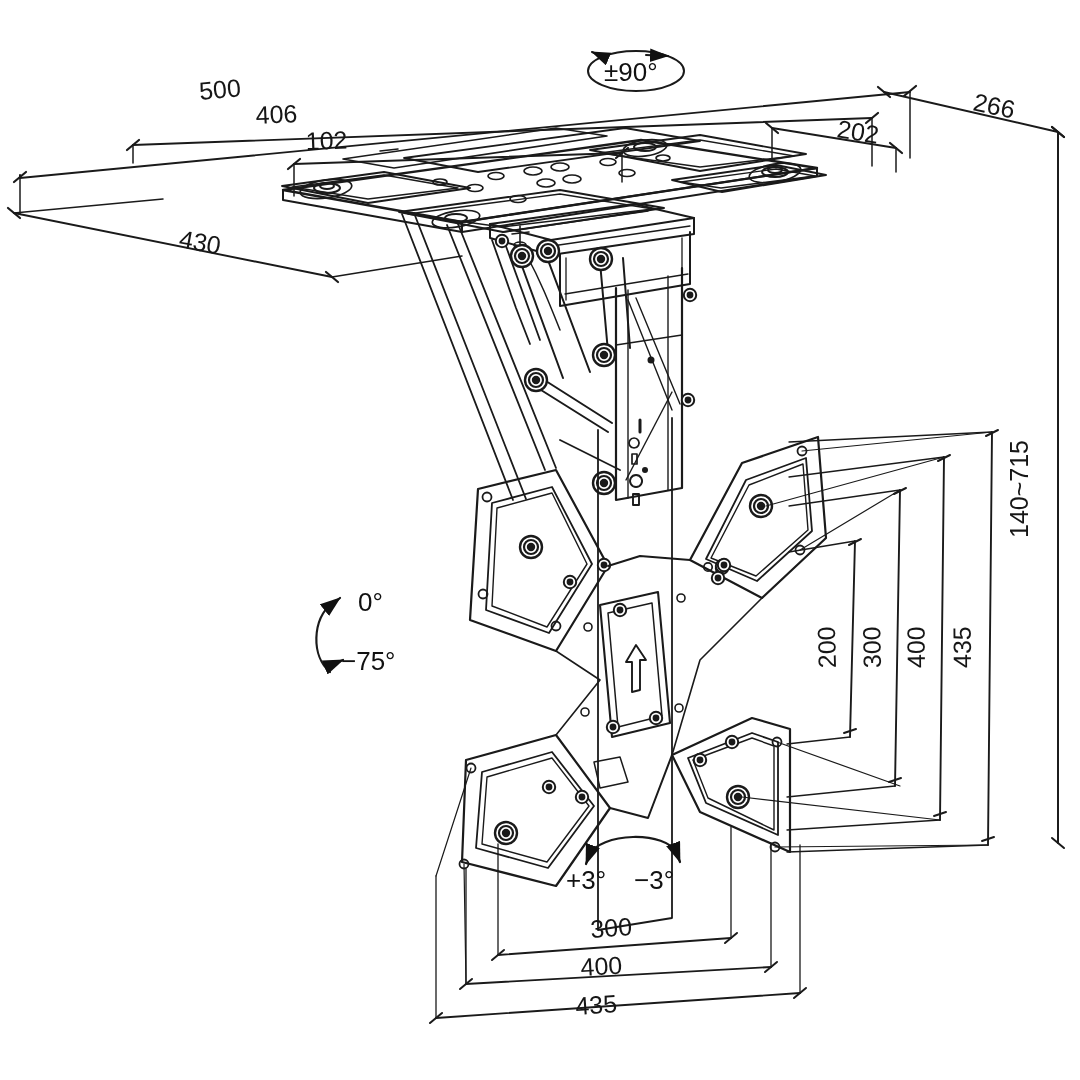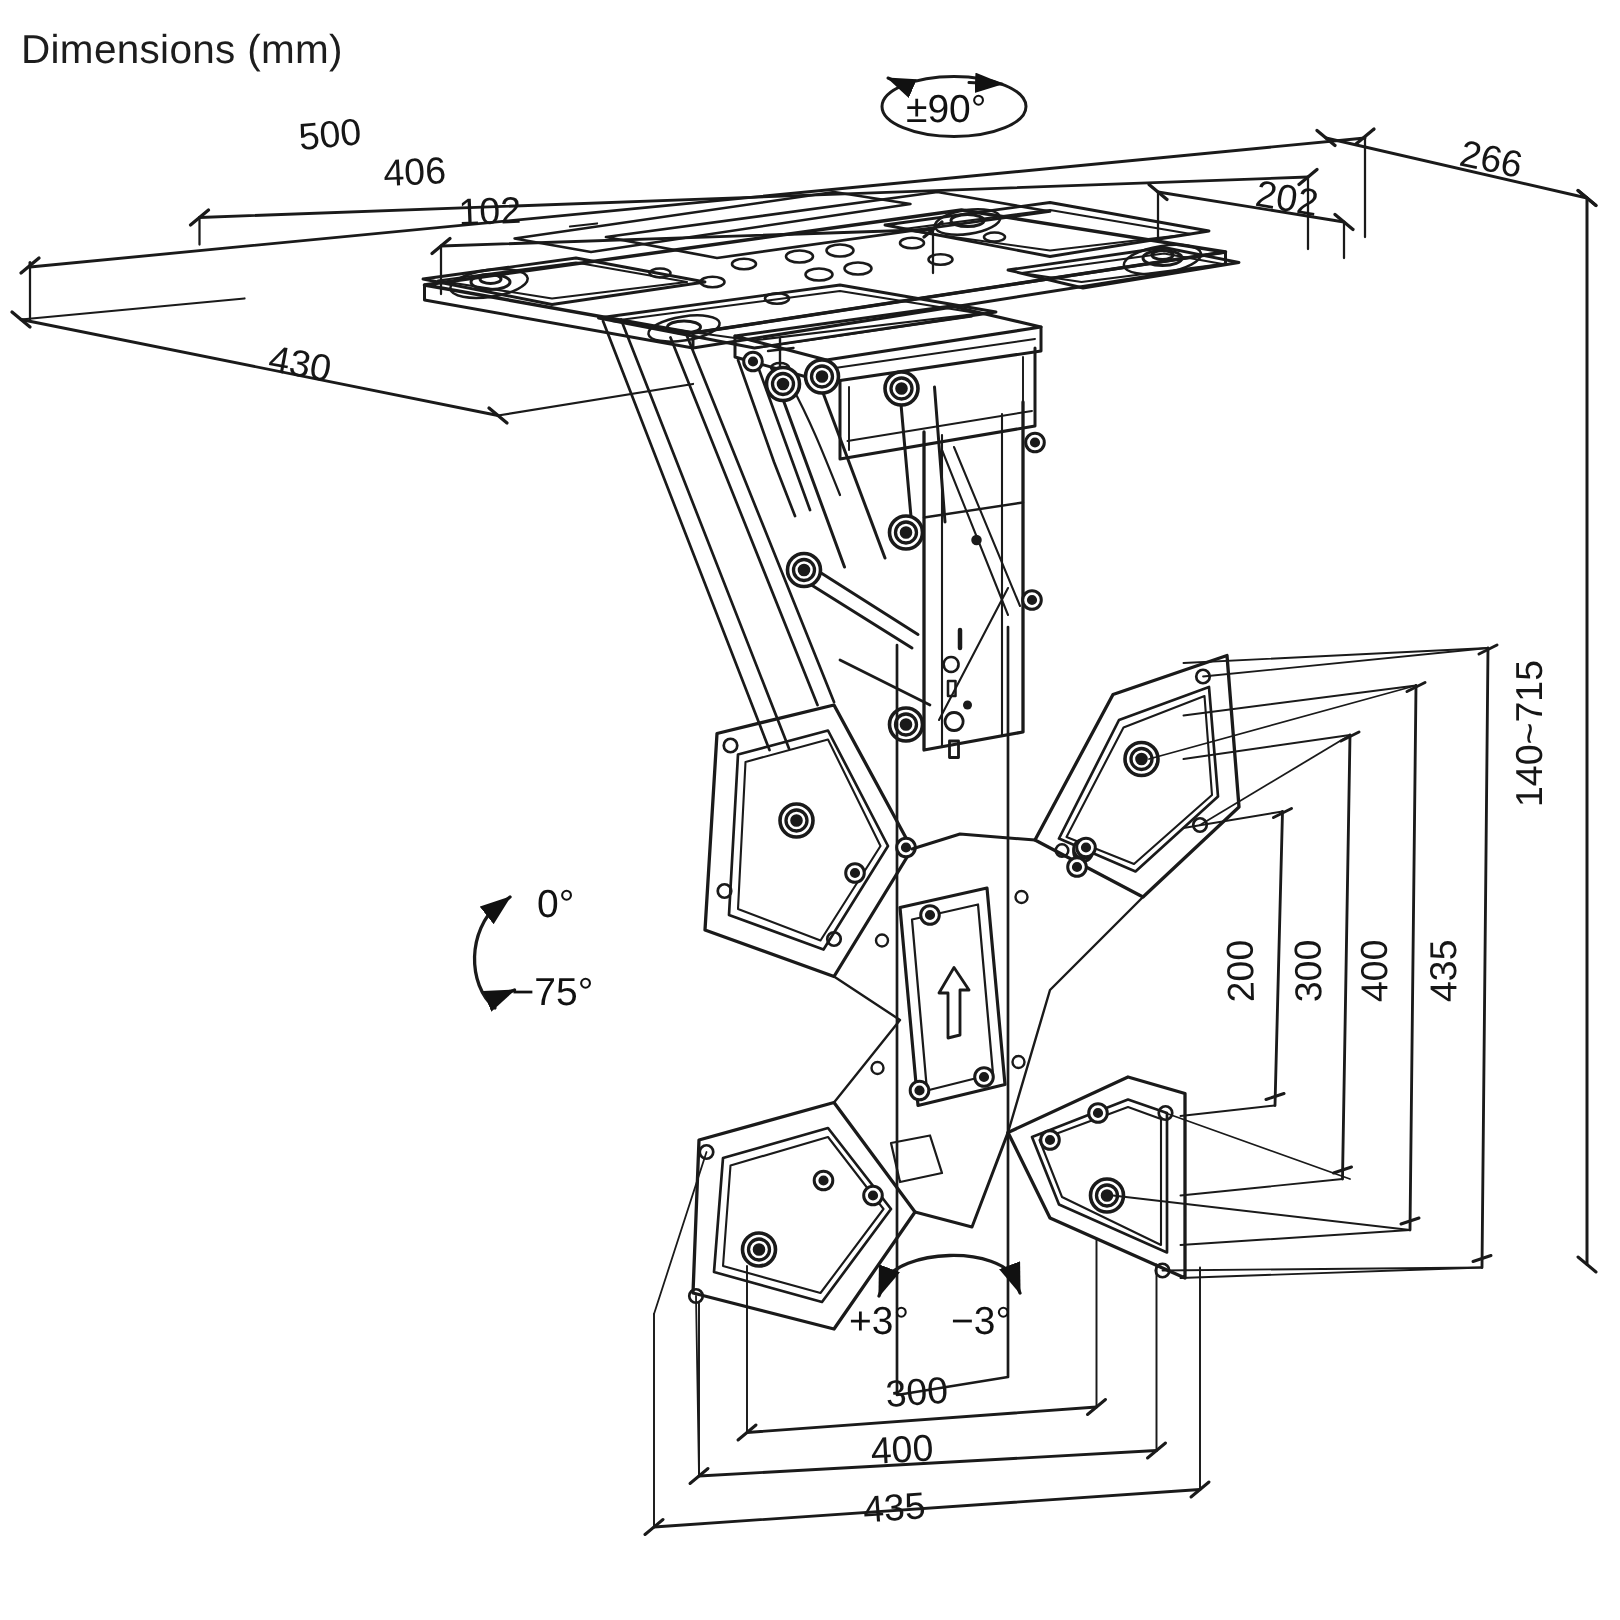--- a/index.html
+++ b/index.html
@@ -9,21 +9,20 @@
   #title{position:absolute;left:14px;top:18px;font-size:27px;letter-spacing:.2px;color:#1d1d1d;}
   svg{position:absolute;left:0;top:0;width:1080px;height:1080px;display:block;}
   .dimtxt{font-family:"Liberation Sans","DejaVu Sans",sans-serif;font-size:25px;fill:#161616;}
   .angtxt{font-family:"Liberation Sans","DejaVu Sans",sans-serif;font-size:26px;fill:#111;}
 </style>
 </head>
 <body>
 
 <div id="stage">
 
-  <div id="title">Dimensions (mm)</div>
 
   <svg viewBox="0 0 1080 1080" xmlns="http://www.w3.org/2000/svg">
     <defs>
       <marker id="ar" markerWidth="12" markerHeight="12" refX="10" refY="4" orient="auto">
         <path d="M0,0 L11,4 L0,8 Z" fill="#1a1a1a"></path>
       </marker>
       <marker id="arS" markerWidth="10" markerHeight="10" refX="9" refY="3.4" orient="auto">
         <path d="M0,0 L9.5,3.4 L0,6.8 Z" fill="#111"></path>
       </marker>
       <g id="bolt">

